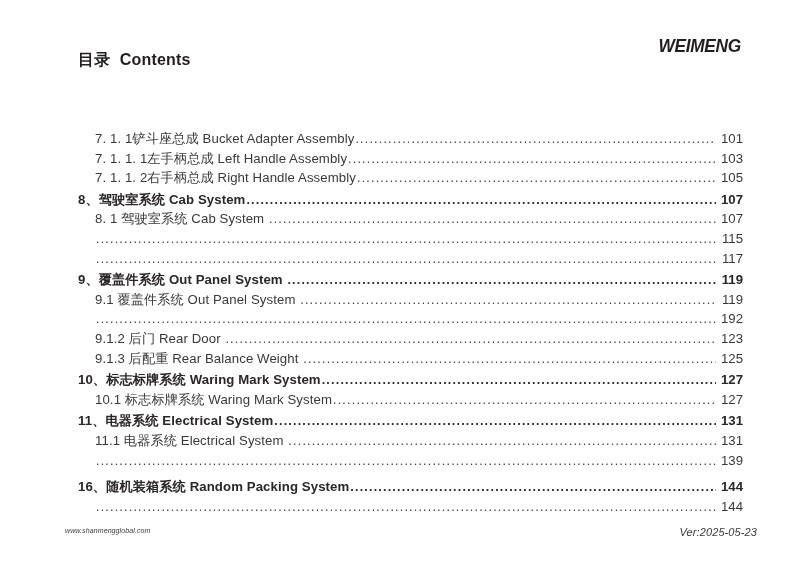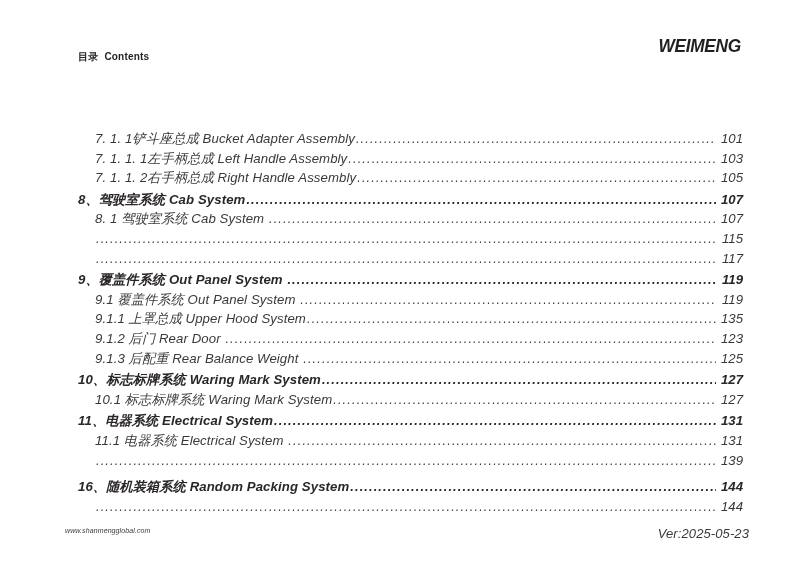--- a/index.html
+++ b/index.html
@@ -19,21 +19,21 @@
     width: 793px;
     height: 561px;
     background: #ffffff;
   }
 
   
   .doc-title {
     position: absolute;
     left: 78px;
     top: 50px;
-    font-size: 10px;
+    font-size: 16px;
     font-weight: bold;
     color: #231f20;
     letter-spacing: 0.2px;
     white-space: pre;
   }
   .brand {
     position: absolute;
     right: 52px;
     top: 36px;
     font-size: 18px;
@@ -54,21 +54,20 @@
     width: 665px;
   }
   .row {
     display: flex;
     align-items: baseline;
     height: 19.6px;
     line-height: 19.6px;
     font-size: 13.2px;
     color: #39393b;
     white-space: pre;
-    font-style: italic;
   }
   .row.level-2 { padding-left: 17px; }
   .row.bold    { font-weight: bold; color: #2b2729; margin-top: 2px; }
   .row:nth-child(18) { margin-top: 7px; }  
   .row .label  { flex: none; letter-spacing: 0.1px; }
   .dots {
     flex: 1 1 auto;
     overflow: hidden;
     white-space: nowrap;
     letter-spacing: 1.2px;
@@ -87,23 +86,23 @@
     position: absolute;
     left: 65px;
     top: 527px;
     font-size: 7px;
     font-style: italic;
     color: #3a3a3c;
     letter-spacing: 0.1px;
   }
   .footer-version {
     position: absolute;
-    right: 44px;
+    right: 36px;
     top: 526px;
-    font-size: 13px;
+    font-size: 11px;
     font-style: italic;
     color: #3a3a3c;
     letter-spacing: 0.1px;
   }
 </style>
 </head>
 <body>
 
 <div class="page">
 
@@ -159,23 +158,22 @@
         <span class="pagenum">119</span>
       </div>
 
       <div class="row level-2">
         <span class="label">9.1 覆盖件系统 Out Panel System </span>
         <span class="dots">............................................................................................................................................................................................................................................................................................................</span>
         <span class="pagenum">119</span>
       </div>
 
       <div class="row level-2">
-        <span class="label">9.1.1 上罩总成 Upper Hood System</span>
-        <span class="dots">............................................................................................................................................................................................................................................................................................................</span>
-        <span class="pagenum">135</span>
+        <span class="dots">............................................................................................................................................................................................................................................................................................................</span>
+        <span class="pagenum">192</span>
       </div>
 
       <div class="row level-2">
         <span class="label">9.1.2 后门 Rear Door </span>
         <span class="dots">............................................................................................................................................................................................................................................................................................................</span>
         <span class="pagenum">123</span>
       </div>
 
       <div class="row level-2">
         <span class="label">9.1.3 后配重 Rear Balance Weight </span>

